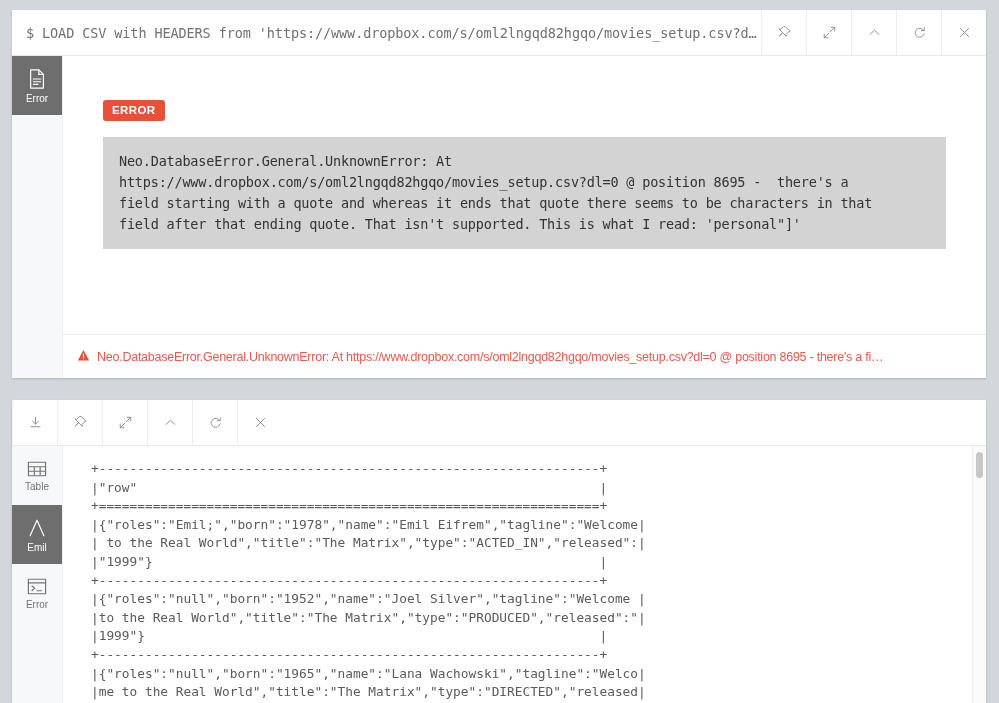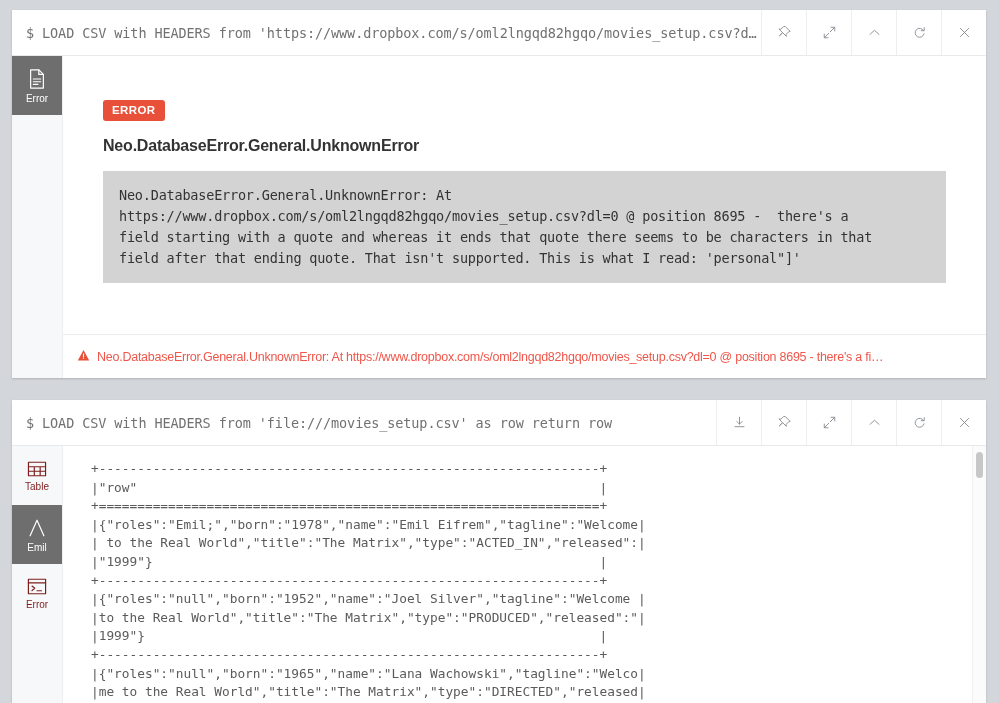--- a/index.html
+++ b/index.html
@@ -81,21 +81,21 @@
   }
   .side-tab {
     width: 50px;
     height: 59px;
     display: flex;
     flex-direction: column;
     align-items: center;
     justify-content: center;
     gap: 3px;
     cursor: pointer;
-    color: #7f1d1d;
+    color: #737373;
     background: #f7f8f9;
   }
   .side-tab.active {
     background: #6e6e6e;
     color: #ffffff;
   }
   .side-tab .tab-label {
     font-size: 10px;
     line-height: 11px;
     font-family: "Liberation Sans", sans-serif;
@@ -260,21 +260,20 @@
           </svg>
         </span>
         <span class="tab-label">Error</span>
       </div>
     </nav>
 
     <div class="frame-content">
 
       <div class="err-scroll">
         <div class="err-badge">ERROR</div>
-        <div class="err-title">Neo.DatabaseError.General.UnknownError</div>
         <div class="err-box">Neo.DatabaseError.General.UnknownError: At
 https://www.dropbox.com/s/oml2lngqd82hgqo/movies_setup.csv?dl=0 @ position 8695 -  there's a
 field starting with a quote and whereas it ends that quote there seems to be characters in that
 field after that ending quote. That isn't supported. This is what I read: 'personal"]'</div>
       </div>
 
       <div class="err-footer">
         <span class="warn-ico">
           <svg width="13" height="13" viewBox="0 0 16 16" fill="#e8503a">
             <path d="M8 1.2l7 13H1z"></path>
@@ -284,21 +283,20 @@
         <span class="footer-msg">Neo.DatabaseError.General.UnknownError: At https://www.dropbox.com/s/oml2lngqd82hgqo/movies_setup.csv?dl=0 @ position 8695 - there's a fi…</span>
       </div>
 
     </div>
   </div>
 </section>
 
 <section class="frame" id="frame-text">
 
   <div class="editor-bar">
-    <div class="query-text">$ LOAD CSV with HEADERS from 'file:///movies_setup.csv' as row return row</div>
 
     <div class="icon-group">
       <div class="icon-btn">
         <svg width="15" height="15" viewBox="0 0 20 20" fill="none" stroke="#8a8f95" stroke-width="1.25" stroke-linecap="round" stroke-linejoin="round">
           <path d="M10 3v9M6.4 8.6L10 12.2l3.6-3.6"></path>
           <path d="M4 15.6h12"></path>
         </svg>
       </div>
       <div class="icon-btn">
         <svg width="15" height="15" viewBox="0 0 20 20" fill="none" stroke="#8a8f95" stroke-width="1.25" stroke-linecap="round" stroke-linejoin="round">

